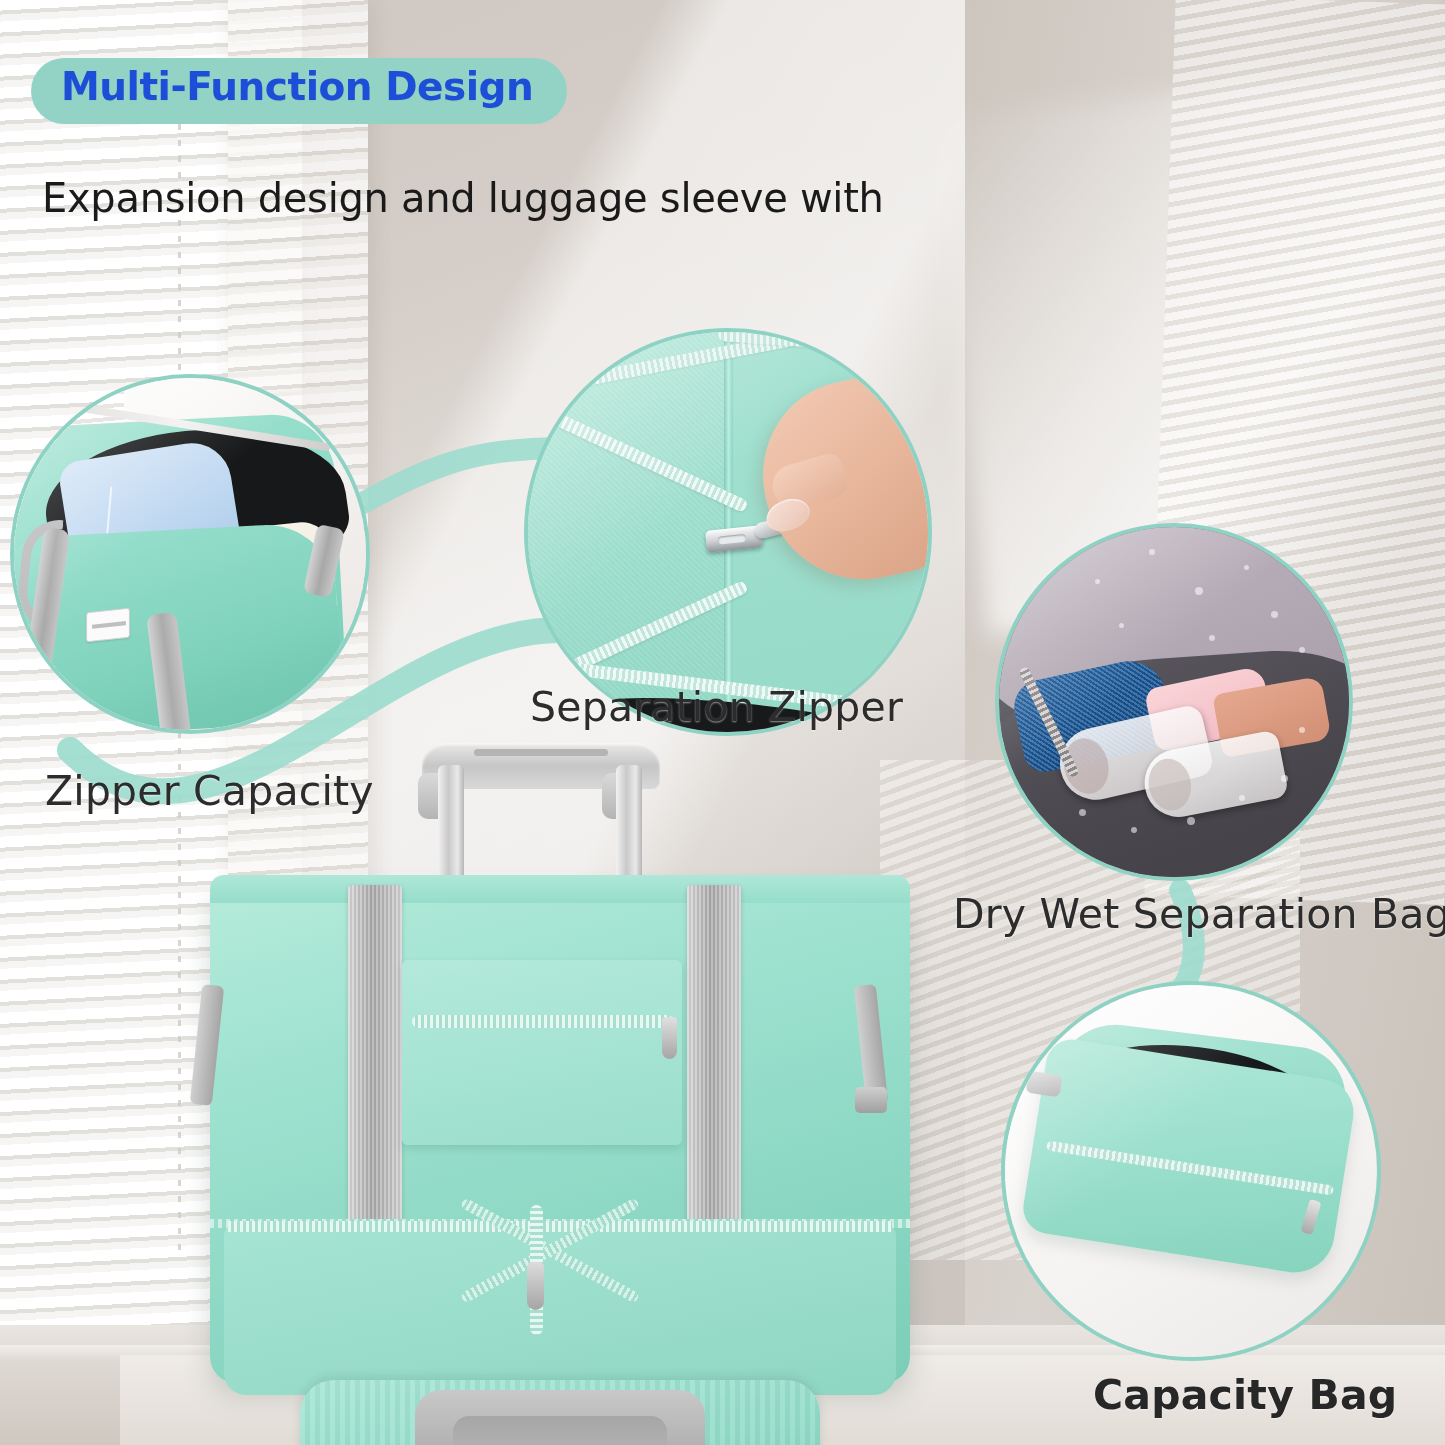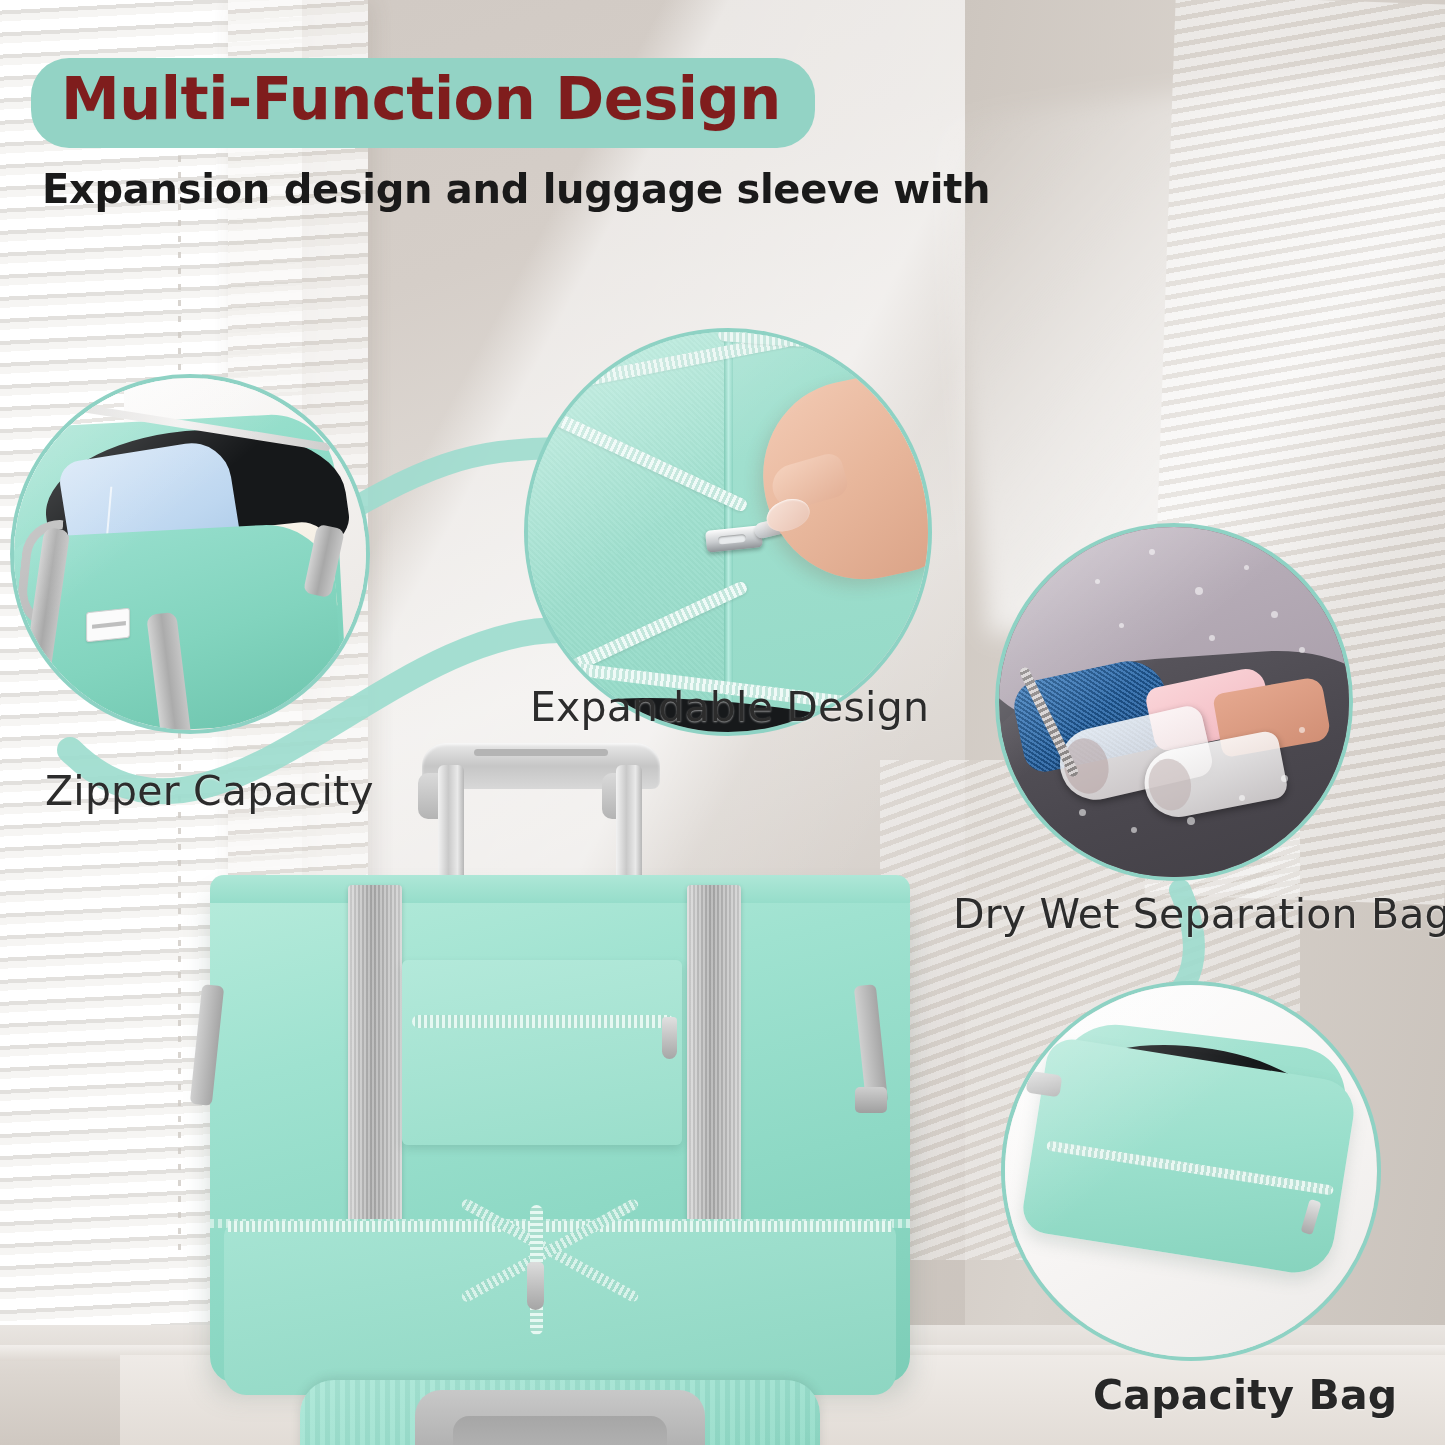--- a/index.html
+++ b/index.html
@@ -89,35 +89,35 @@
     position:absolute; left:120px; bottom:0; width:1325px; height:90px;
     background:linear-gradient(to bottom,#efebe7,#e2dcd6);
   }
 
   
   .title-pill {
     position:absolute; left:31px; top:58px;
     padding:6px 34px 14px 30px;
     background:#93d3c5;
     border-radius:38px;
-    color:#7f1d1d;
-    font-size:59px;
+    color:#1d4ed8;
+    font-size:39px;
     font-weight:bold;
     letter-spacing:-0.5px;
     line-height:1.18;
     white-space:nowrap;
     font-family:"DejaVu Sans", sans-serif;
     text-shadow:0 1px 0 rgba(0,0,0,.04);
   }
   .subtitle {
-    position:absolute; left:42px; top:161px;
+    position:absolute; left:42px; top:170px;
     width:1000px;
     color:#1a1a1a;
     font-size:40px;
-    font-weight:bold;
+    font-weight:normal;
     line-height:1.40;
     letter-spacing:-0.3px;
     font-family:"DejaVu Sans", sans-serif;
   }
 
   
   .ribbon { position:absolute; pointer-events:none; }
 
   
   .circle {
@@ -745,17 +745,17 @@
       <div class="sheen"></div>
     </div>
   </div>
 
   <div class="title-pill">Multi-Function Design</div>
   <div class="subtitle">
     <div>Expansion design and luggage sleeve with</div>
   </div>
 
   <div class="lbl" id="lbl-large">Zipper Capacity</div>
-  <div class="lbl" id="lbl-zipper">Expandable Design</div>
+  <div class="lbl" id="lbl-zipper">Separation Zipper</div>
   <div class="lbl" id="lbl-drywet">Dry Wet Separation Bag</div>
   <div class="lbl" id="lbl-toilet">Capacity Bag</div>
 
 </div>
 
 </body></html>

